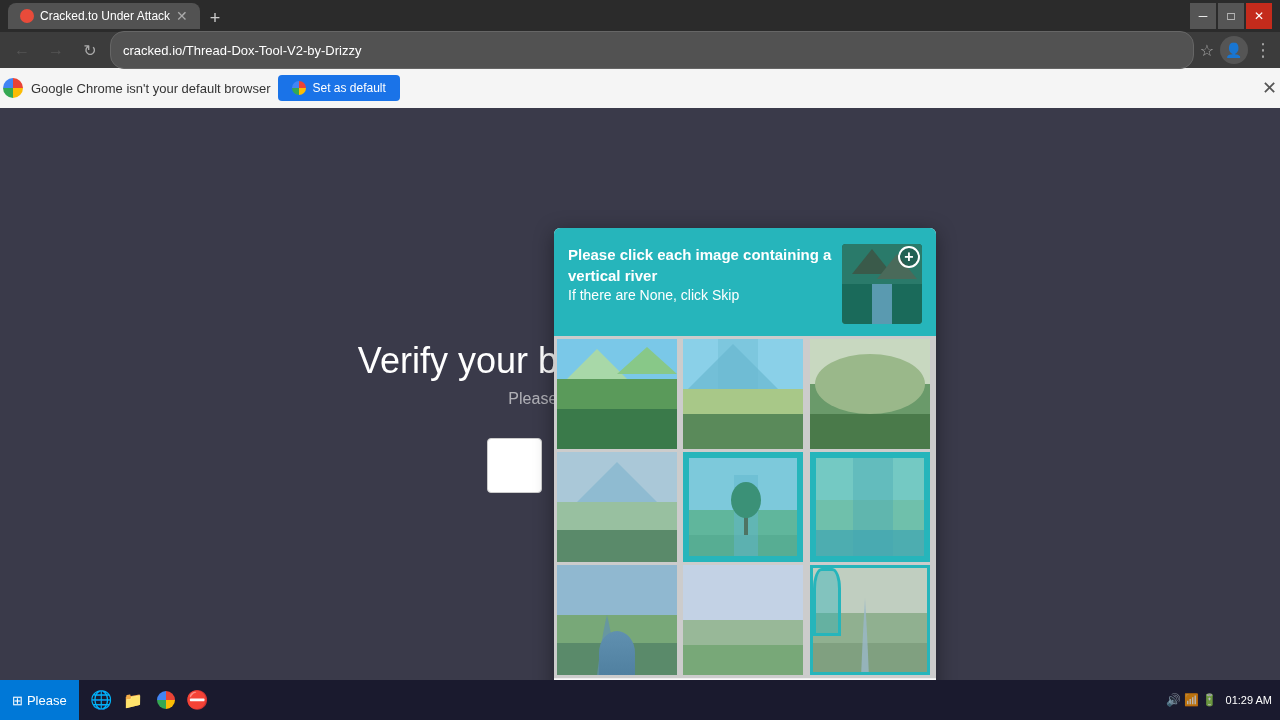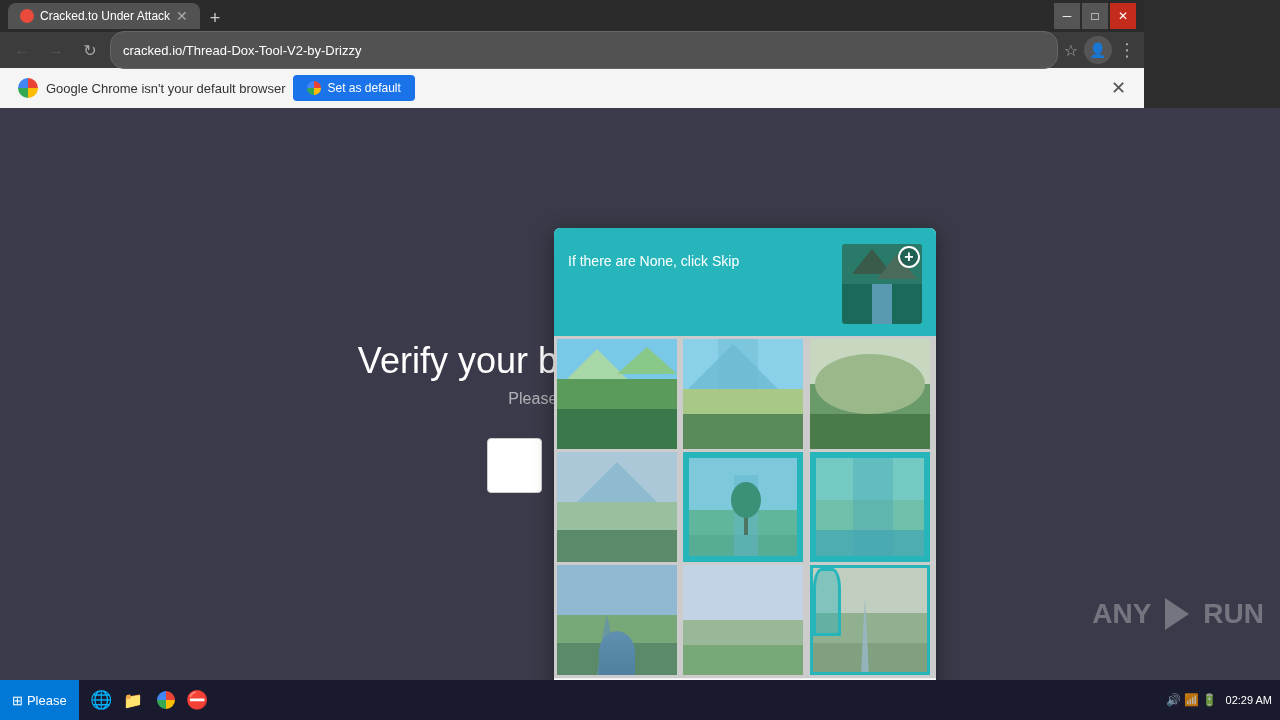--- a/index.html
+++ b/index.html
@@ -58,21 +58,21 @@
       color: white;
       font-size: 12px;
     }
     .taskbar-clock { display: flex; flex-direction: column; align-items: center; font-size: 11px; color: white; }
 
     
     .browser-chrome {
       position: absolute;
       top: 0;
       left: 0;
-      width: 1144px;
+      width: 1280px;
       background: #bef264;
     }
     .title-bar {
       height: 32px;
       background: #2b2b2b;
       display: flex;
       align-items: center;
       padding: 0 8px;
     }
     .tab-area {
@@ -163,21 +163,21 @@
       cursor: pointer;
     }
     .menu-btn { color: #aaa; font-size: 18px; cursor: pointer; }
 
     
     .notification-bar {
       height: 40px;
       background: #f5f5f5;
       display: flex;
       align-items: center;
-      padding: 0 18px;
+      padding: 0 3px;
       gap: 8px;
       font-size: 13px;
       color: #333;
     }
     .chrome-logo {
       width: 20px;
       height: 20px;
       border-radius: 50%;
       background: conic-gradient(#ea4335 0deg 90deg, #fbbc04 90deg 180deg, #34a853 180deg 270deg, #4285f4 270deg 360deg);
       flex-shrink: 0;
@@ -240,21 +240,20 @@
       color: white;
       font-size: 15px;
       font-family: Arial, sans-serif;
       line-height: 1.4;
       font-weight: bold;
     }
     .captcha-instruction .sub {
       font-weight: normal;
       font-size: 14px;
       display: block;
-      margin-top: 8px;
     }
     .captcha-thumbnail {
       width: 80px;
       height: 80px;
       background: #1a9fa5;
       border-radius: 4px;
       overflow: hidden;
       flex-shrink: 0;
       display: flex;
       align-items: center;
@@ -476,20 +475,21 @@
     <p>Please solve thi<span style="color:transparent;">s captcha to continue</span></p>
   </div>
 
   <div class="checkbox-area">
   </div>
 
   <div class="captcha-overlay">
 
     <div class="captcha-header">
       <div class="captcha-instruction">
+        <span>Please click each image containing a vertical river</span>
         <span class="sub">If there are None, click Skip</span>
       </div>
       <div class="captcha-thumbnail">
         <div class="thumb-img">
 
           <svg width="80" height="80" viewBox="0 0 80 80" style="position:absolute;top:0;left:0;">
             <rect width="80" height="80" fill="#1a6a5a"></rect>
             <rect x="0" y="0" width="80" height="40" fill="#2a7a6a"></rect>
             <polygon points="30,5 50,30 10,30" fill="#3a5a4a"></polygon>
             <polygon points="55,10 75,35 35,35" fill="#4a6a5a"></polygon>
@@ -590,41 +590,34 @@
       </div>
       <div class="captcha-brand-logo">
         <svg viewBox="0 0 24 24" fill="white" width="22" height="22">
           <path d="M12 2C6.48 2 2 6.48 2 12s4.48 10 10 10 10-4.48 10-10S17.52 2 12 2zm-1 14H9V8h2v8zm4 0h-2V8h2v8z"></path>
         </svg>
       </div>
     </div>
 
   </div>
 
-  <div class="anyrun-logo">
-    <span>ANY</span>
-    <svg width="36" height="36" viewBox="0 0 36 36">
-      <polygon points="6,2 30,18 6,34" fill="rgba(255,255,255,0.3)"></polygon>
-    </svg>
-    <span>RUN</span>
-  </div>
 </div>
 
 <div class="taskbar">
   <div class="start-btn">
     <span>⊞</span>
     <span>Please</span>
   </div>
   <div class="taskbar-icons">
     <div class="taskbar-icon" style="color:#1ba1e2; font-size:18px;">🌐</div>
     <div class="taskbar-icon" style="color:#f5c518; font-size:16px;">📁</div>
     <div class="taskbar-icon">
       <div style="width:18px;height:18px;border-radius:50%;background:conic-gradient(#ea4335 0deg 90deg, #fbbc04 90deg 180deg, #34a853 180deg 270deg, #4285f4 270deg 360deg);"></div>
     </div>
     <div class="taskbar-icon" style="color:#cc0000; font-size:18px;">⛔</div>
   </div>
   <div class="taskbar-right">
     <span style="opacity:0.7;">🔊 📶 🔋</span>
     <div class="taskbar-clock">
-      <span>02:29 AM</span>
+      <span>01:29 AM</span>
     </div>
   </div>
 </div>
 
 </body></html>

